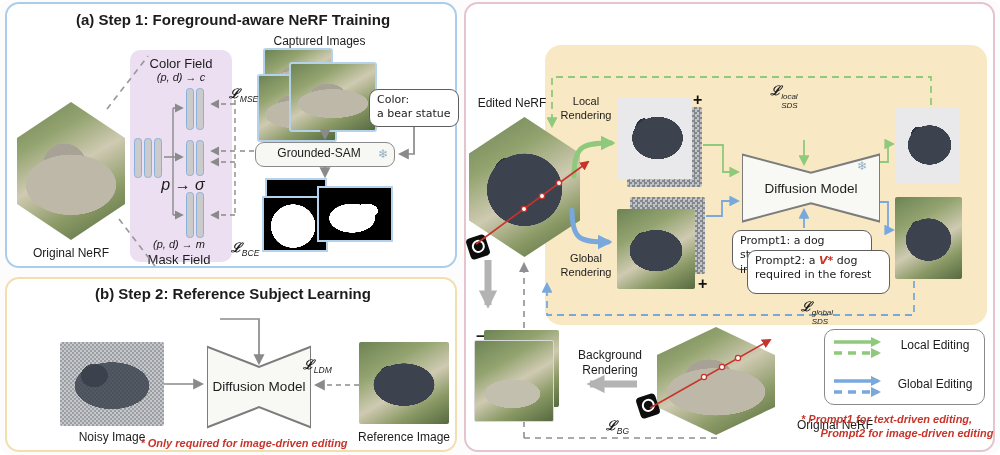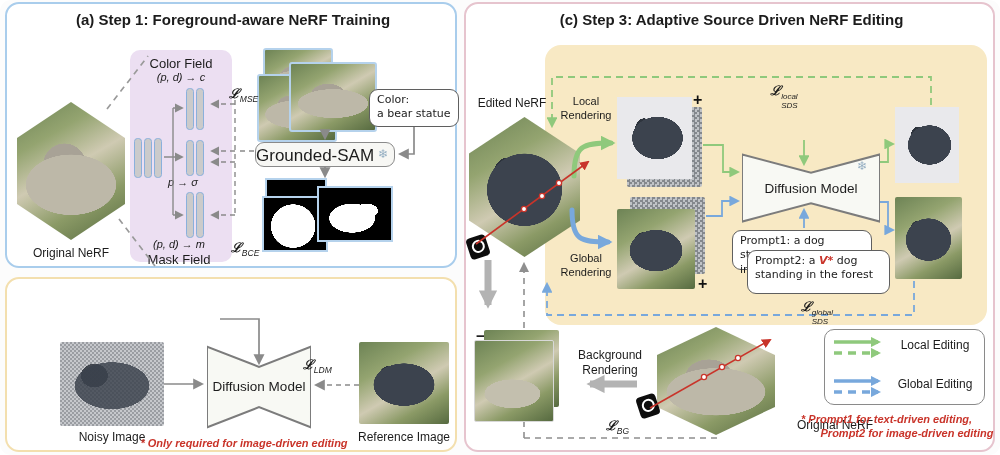--- a/index.html
+++ b/index.html
@@ -74,45 +74,46 @@
 
   <div class="panel" id="panel-a">
     <div class="abs ptitle" style="left:0;top:7px;width:452px;">(a) Step 1: Foreground-aware NeRF Training</div>
 
     <div class="hex img-forest" style="left:10px;top:98px;width:108px;height:138px;"></div>
     <div class="abs lbl lbl-c" style="left:8px;top:242px;width:112px;">Original NeRF</div>
 
     <div class="abs purple" style="left:123px;top:46px;width:102px;height:212px;"></div>
     <div class="abs lbl lbl-c" style="left:128px;top:52px;width:92px;font-size:13px;">Color Field</div>
     <div class="abs lbl lbl-c" style="left:128px;top:67px;width:92px;font-style:italic;font-size:11px;">(p, d) → c</div>
-    <div class="abs lbl lbl-c" style="left:150px;top:172px;width:52px;font-style:italic;font-size:11px;">p → σ</div>
+    <div class="abs lbl lbl-c" style="left:150px;top:172px;width:52px;font-style:italic;font-size:16px;">p → σ</div>
     <div class="abs lbl lbl-c" style="left:126px;top:234px;width:92px;font-style:italic;font-size:11px;">(p, d) → m</div>
     <div class="abs lbl lbl-c" style="left:126px;top:248px;width:92px;font-size:13px;">Mask Field</div>
 
     <div class="mlp-bar" style="left:127px;top:134px;"></div>
     <div class="mlp-bar" style="left:137px;top:134px;"></div>
     <div class="mlp-bar" style="left:147px;top:134px;"></div>
     <div class="mlp-bar" style="left:179px;top:84px;height:40px;"></div>
     <div class="mlp-bar" style="left:189px;top:84px;height:40px;"></div>
     <div class="mlp-bar" style="left:179px;top:136px;height:34px;"></div>
     <div class="mlp-bar" style="left:189px;top:136px;height:34px;"></div>
     <div class="mlp-bar" style="left:179px;top:188px;height:44px;"></div>
     <div class="mlp-bar" style="left:189px;top:188px;height:44px;"></div>
 
     <div class="pic img-forest" style="left:256px;top:44px;width:70px;height:58px;"></div>
     <div class="pic img-forest" style="left:250px;top:70px;width:80px;height:68px;"></div>
     <div class="pic img-forest" style="left:282px;top:58px;width:88px;height:70px;"></div>
+    <div class="abs lbl lbl-c" style="left:245px;top:30px;width:135px;">Captured Images</div>
 
     <div class="abs prompt-box" style="left:362px;top:85px;width:90px;height:38px;">
       <div>Color:</div>
       <div>a bear statue</div>
     </div>
 
     <div class="abs" style="left:248px;top:138px;width:140px;height:25px;background:#f7f7f4;border:1.6px solid #8a8a8a;border-radius:9px;box-sizing:border-box;">
-      <div class="abs" style="left:0;top:3px;width:126px;text-align:left;font-size:17px;">Grounded-SAM</div>
+      <div class="abs" style="left:0;top:3px;width:126px;text-align:center;font-size:12px;">Grounded-SAM</div>
       <span class="abs snow" style="left:122px;top:4px;">❄</span>
     </div>
 
     <div class="mask m-top" style="left:258px;top:174px;width:62px;height:44px;"></div>
     <div class="mask m-leaf" style="left:255px;top:192px;width:66px;height:56px;"></div>
     <div class="mask m-bear" style="left:310px;top:182px;width:76px;height:56px;"></div>
 
     <div class="abs loss" style="left:222px;top:80px;"><span class="mathL">ℒ</span><sub>MSE</sub></div>
     <div class="abs loss" style="left:224px;top:210px;margin-top:24px;"><span class="mathL">ℒ</span><sub>BCE</sub></div>
 
@@ -143,20 +144,21 @@
       </g>
       <g stroke="#8a8a8a" stroke-width="1.7" fill="none">
         <path d="M318 128 V134" marker-end="url(#a-gray)"></path>
         <path d="M407 123 V150 H393" marker-end="url(#a-gray)"></path>
         <path d="M318 163 V172" marker-end="url(#a-gray)"></path>
       </g>
     </svg>
   </div>
 
   <div class="panel" id="panel-b">
+    <div class="abs ptitle" style="left:0;top:6px;width:452px;">(b) Step 2: Reference Subject Learning</div>
 
 
     <div class="abs noisy-img" style="left:53px;top:63px;width:104px;height:84px;border-radius:2px;"></div>
     <div class="abs lbl lbl-c" style="left:45px;top:151px;width:120px;">Noisy Image</div>
 
     <svg class="abs" style="left:200px;top:66px;" width="104" height="84" viewBox="0 0 100 100" preserveAspectRatio="none">
       <polygon points="0,2 50,26 100,2 100,98 50,74 0,98" fill="#f8f9f4" stroke="#7c7c7c" stroke-width="2" vector-effect="non-scaling-stroke"></polygon>
     </svg>
     <div class="abs bowtie-label" style="left:200px;top:100px;width:104px;">Diffusion Model</div>
 
@@ -175,21 +177,20 @@
       </defs>
       <g stroke="#8a8a8a" stroke-width="1.7" fill="none">
         <path d="M157 105 H195" marker-end="url(#b-gray)"></path>
         <path d="M213 40 H252 V84" marker-end="url(#b-gray)"></path>
         <path d="M352 106 H309" stroke-dasharray="5 4" marker-end="url(#b-gray)"></path>
       </g>
     </svg>
   </div>
 
   <div class="panel" id="panel-c">
-    <div class="abs ptitle" style="left:0;top:7px;width:531px;">(c) Step 3: Adaptive Source Driven NeRF Editing</div>
 
     <div class="abs yellow" style="left:79px;top:41px;width:442px;height:280px;"></div>
 
     <svg class="overlay" width="531" height="450" viewBox="0 0 531 450">
       <defs>
         <marker id="c-green" viewBox="0 0 10 10" refX="8" refY="5" markerWidth="6" markerHeight="6" orient="auto">
             <path d="M0 0L10 5L0 10z" fill="#8fc97c"></path>
           </marker>
         <marker id="c-blue" viewBox="0 0 10 10" refX="8" refY="5" markerWidth="6" markerHeight="6" orient="auto">
             <path d="M0 0L10 5L0 10z" fill="#78a8dc"></path>
@@ -325,17 +326,17 @@
         <path d="M368 388 H412" stroke="#78a8dc" stroke-width="3.5" fill="none" stroke-dasharray="8 6" marker-end="url(#d-blueT)"></path>
       </g>
     </svg>
 
     <div class="abs prompt-box" style="left:266px;top:226px;width:140px;height:40px;">
       <div>Prompt1: a dog standing</div>
       <div>in the forest</div>
     </div>
     <div class="abs prompt-box" style="left:281px;top:246px;width:143px;height:44px;">
       <div><span>Prompt2: a </span><span class="vstar">V*</span><span> dog</span></div>
-      <div>standing in the forest</div>
+      <div>required in the forest</div>
     </div>
   </div>
 
 </div>
 
 </body></html>

